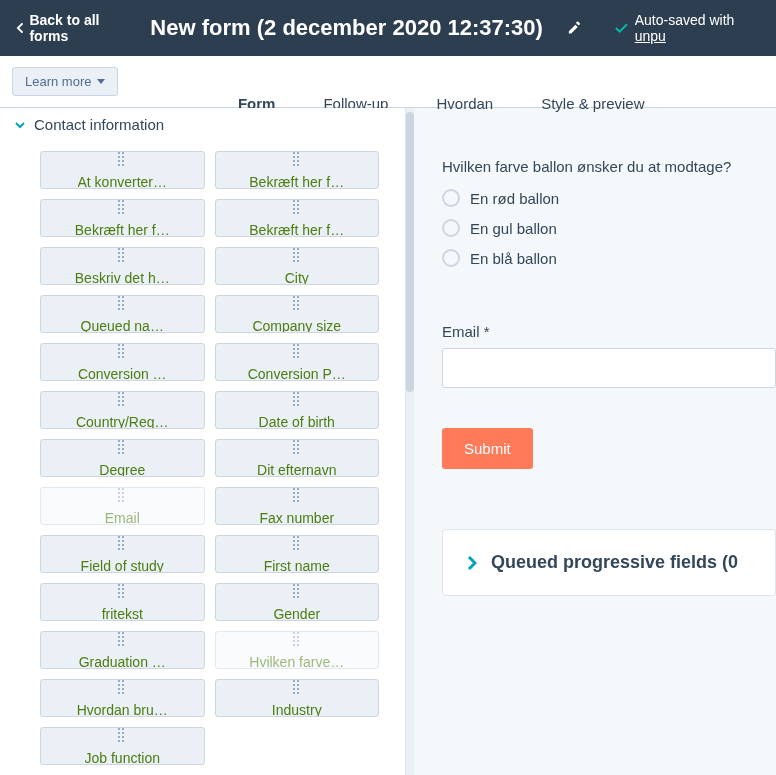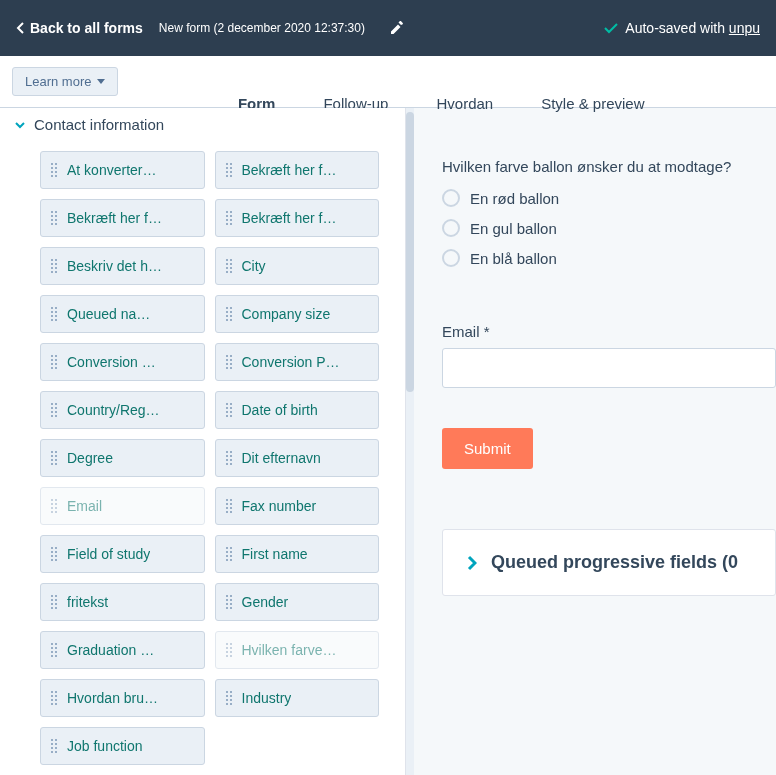--- a/index.html
+++ b/index.html
@@ -1,21 +1,21 @@
 <!DOCTYPE html>
 <html><head>
 <meta charset="utf-8">
 <style>
 * { margin: 0; padding: 0; box-sizing: border-box; }
 body { font-family: -apple-system, BlinkMacSystemFont, "Segoe UI", sans-serif; background: #fff; color: #33475b; width: 776px; height: 775px; overflow: hidden; }
 
 .header { background: #2d3e50; color: #fff; height: 56px; display: flex; align-items: center; padding: 0 16px; gap: 16px; }
 .back-link { display: flex; align-items: center; gap: 6px; font-size: 14px; font-weight: 600; cursor: pointer; }
 .back-link svg { width: 8px; height: 12px; }
-.form-title { font-size: 12px; font-weight: 400; flex: 0 0 auto; }
+.form-title { font-size: 22px; font-weight: 700; flex: 0 0 auto; }
 .pencil-icon { margin-left: 8px; cursor: pointer; }
 .spacer { flex: 1; }
 .autosave { display: flex; align-items: center; gap: 6px; font-size: 14px; }
 .autosave .underline { text-decoration: underline; }
 .check-icon { color: #00bda5; }
 
 .subheader { height: 52px; border-bottom: 1px solid #cbd6e2; display: flex; align-items: center; padding: 0 12px; }
 .learn-more { border: 1px solid #cbd6e2; background: #eaf0f6; color: #506e91; border-radius: 3px; padding: 6px 12px; font-size: 13px; cursor: pointer; display: flex; align-items: center; gap: 6px; }
 .tabs { flex: 1; display: flex; justify-content: center; gap: 48px; margin-top: 44px; }
 .tab { font-size: 15px; color: #33475b; padding: 16px 0; cursor: pointer; position: relative; }
@@ -25,21 +25,21 @@
 .main { display: flex; height: calc(775px - 56px - 52px); }
 .left-panel { width: 406px; background: #fff; overflow-y: auto; border-right: 1px solid #dfe3eb; position: relative; }
 .scrollbar-fake { width: 8px; background: #eaf0f6; }
 .scrollbar-thumb { width: 100%; height: 280px; background: #cbd6e2; border-radius: 4px; margin-top: 4px; }
 .right-panel { flex: 1; background: #f5f8fa; overflow-y: auto; }
 
 .section-header { display: flex; align-items: center; gap: 8px; padding: 8px 14px; font-size: 15px; color: #33475b; cursor: pointer; }
 .chevron-down { color: #00a4bd; width: 12px; height: 12px; }
 
 .fields-grid { display: grid; grid-template-columns: 1fr 1fr; gap: 10px; padding: 10px 26px 10px 40px; }
-.field-item { border: 1px solid #cbd6e2; background: #eaf0f6; border-radius: 3px; height: 38px; display: flex; align-items: center; padding: 0 10px; gap: 8px; cursor: grab; font-size: 14px; color: #0f766e; overflow: hidden; }
+.field-item { border: 1px solid #cbd6e2; background: #eaf0f6; border-radius: 3px; height: 38px; display: flex; align-items: center; padding: 0 10px; gap: 8px; cursor: grab; font-size: 14px; color: #4d7c0f; overflow: hidden; flex-direction: column; }
 .field-item.disabled { opacity: 0.55; background: #f5f8fa; }
 .field-label { white-space: nowrap; overflow: hidden; text-overflow: ellipsis; }
 .drag-handle { flex-shrink: 0; width: 8px; display: flex; flex-direction: column; gap: 2px; }
 .drag-handle span { display: block; width: 2px; height: 2px; background: #7c98b6; border-radius: 50%; box-shadow: 4px 0 0 #7c98b6; }
 
 .form-preview { padding: 50px 0 0 28px; }
 .question-label { font-size: 15px; color: #33475b; margin-bottom: 14px; font-weight: 500; }
 .radio-group { display: flex; flex-direction: column; gap: 12px; margin-bottom: 56px; }
 .radio-row { display: flex; align-items: center; gap: 10px; font-size: 15px; color: #33475b; }
 .radio-circle { width: 18px; height: 18px; border: 2px solid #cbd6e2; border-radius: 50%; }

